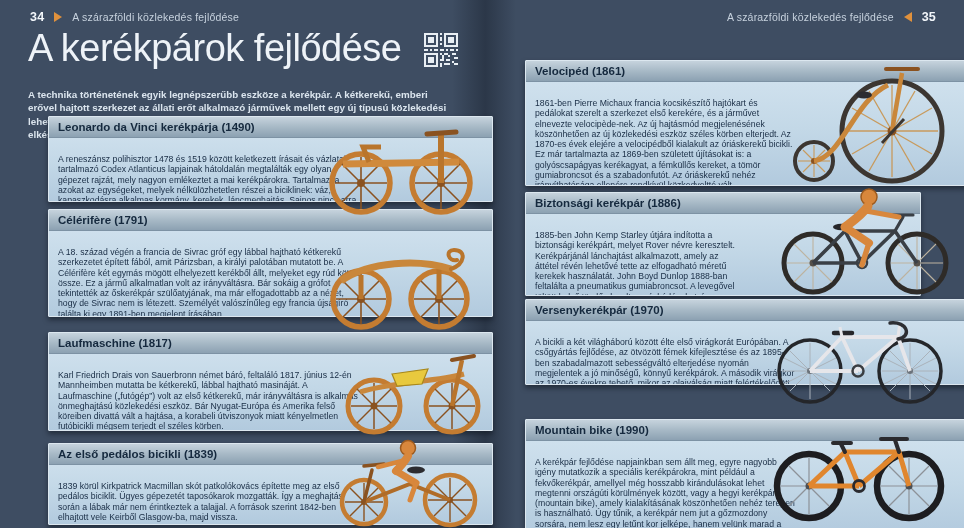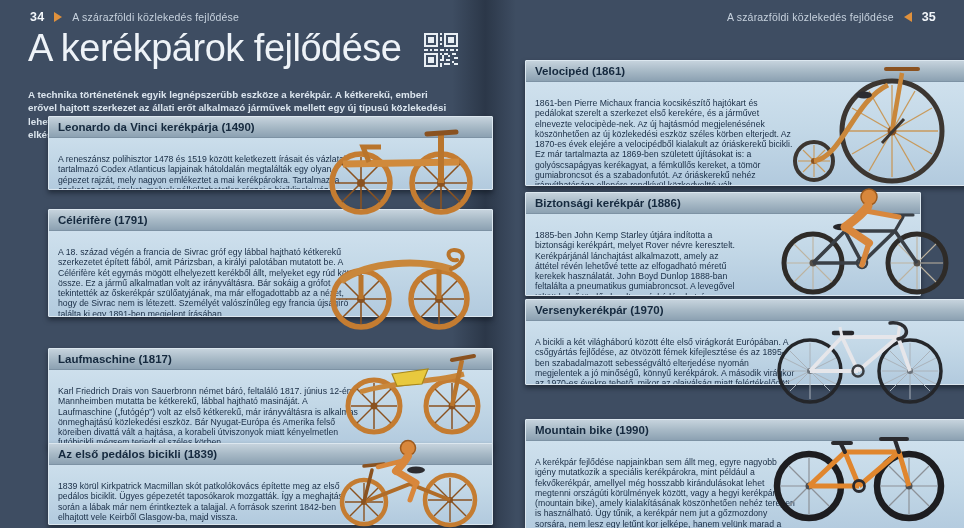--- a/index.html
+++ b/index.html
@@ -113,31 +113,31 @@
         <rect x="11" y="13" width="2" height="1"></rect>
         <rect x="14" y="14" width="1" height="1"></rect>
       <rect x="8" y="15" width="1" height="2"></rect>
         <rect x="10" y="15" width="3" height="1"></rect>
         <rect x="15" y="15" width="2" height="1"></rect>
     </g>
   </svg>
 
   <p class="intro">A technika történetének egyik legnépszerűbb eszköze a kerékpár. A kétkerekű, emberi erővel hajtott szerkezet az állati erőt alkalmazó járművek mellett egy új típusú közlekedési lehetőséget teremtett. Megjelenése körül sok a bizonytalanság, már az első „drótszamár” elkészítési ideje is vitatott.</p>
 
-  <section class="box pl" style="left:28px;top:116px;width:445px;height:74px">
+  <section class="box pl" style="left:28px;top:116px;width:445px;height:86px">
     <div class="box-head">Leonardo da Vinci kerékpárja (1490)</div>
     <div class="box-body">A reneszánsz polihisztor 1478 és 1519 között keletkezett írásait és vázlatait tartalmazó Codex Atlanticus lapjainak hátoldalán megtalálták egy olyan gépezet rajzát, mely nagyon emlékeztet a mai kerékpárokra. Tartalmazza azokat az egységeket, melyek nélkülözhetetlen részei a biciklinek: váz, kapaszkodásra alkalmas kormány, kerekek, láncmeghajtás. Sajnos nincs arra bizonyíték, hogy ezt a gépet valaha is megépítette volna a feltaláló. Ráadásul elterjedt az a nézet is, hogy a vázlatrajz csak az 1966-os restaurálás során került be a kódexbe.</div>
   </section>
 
   <section class="box pl" style="left:28px;top:209px;width:445px;height:108px">
     <div class="box-head">Célérifère (1791)</div>
     <div class="box-body">A 18. század végén a francia de Sivrac gróf egy lábbal hajtható kétkerekű szerkezetet épített fából, amit Párizsban, a királyi palotában mutatott be. A Célérifère két egymás mögött elhelyezett kerékből állt, melyeket egy rúd kötött össze. Ez a jármű alkalmatlan volt az irányváltásra. Bár sokáig a grófot tekintették az őskerékpár szülőatyjának, ma már elfogadottabb az a nézet, hogy de Sivrac nem is létezett. Személyét valószínűleg egy francia újságíró találta ki egy 1891-ben megjelent írásában.</div>
   </section>
 
-  <section class="box pl" style="left:28px;top:348px;width:445px;height:99px">
+  <section class="box pl" style="left:28px;top:332px;width:445px;height:99px">
     <div class="box-head">Laufmaschine (1817)</div>
     <div class="box-body">Karl Friedrich Drais von Sauerbronn német báró, feltaláló 1817. június 12-én Mannheimben mutatta be kétkerekű, lábbal hajtható masináját. A Laufmaschine („futógép”) volt az első kétkerekű, már irányváltásra is alkalmas önmeghajtású közlekedési eszköz. Bár Nyugat-Európa és Amerika felső köreiben divattá vált a hajtása, a korabeli útviszonyok miatt kényelmetlen futóbicikli mégsem terjedt el széles körben.</div>
   </section>
 
   <section class="box pl" style="left:28px;top:443px;width:445px;height:82px">
     <div class="box-head">Az első pedálos bicikli (1839)</div>
     <div class="box-body">1839 körül Kirkpatrick Macmillan skót patkolókovács építette meg az első pedálos biciklit. Ügyes gépezetét taposókarok mozgatták. Így a meghajtás során a lábak már nem érintkeztek a talajjal. A források szerint 1842-ben elhajtott vele Keirből Glasgow-ba, majd vissza.</div>
   </section>
 
   <section class="box pr" style="left:505px;top:60px;width:450px;height:126px">

